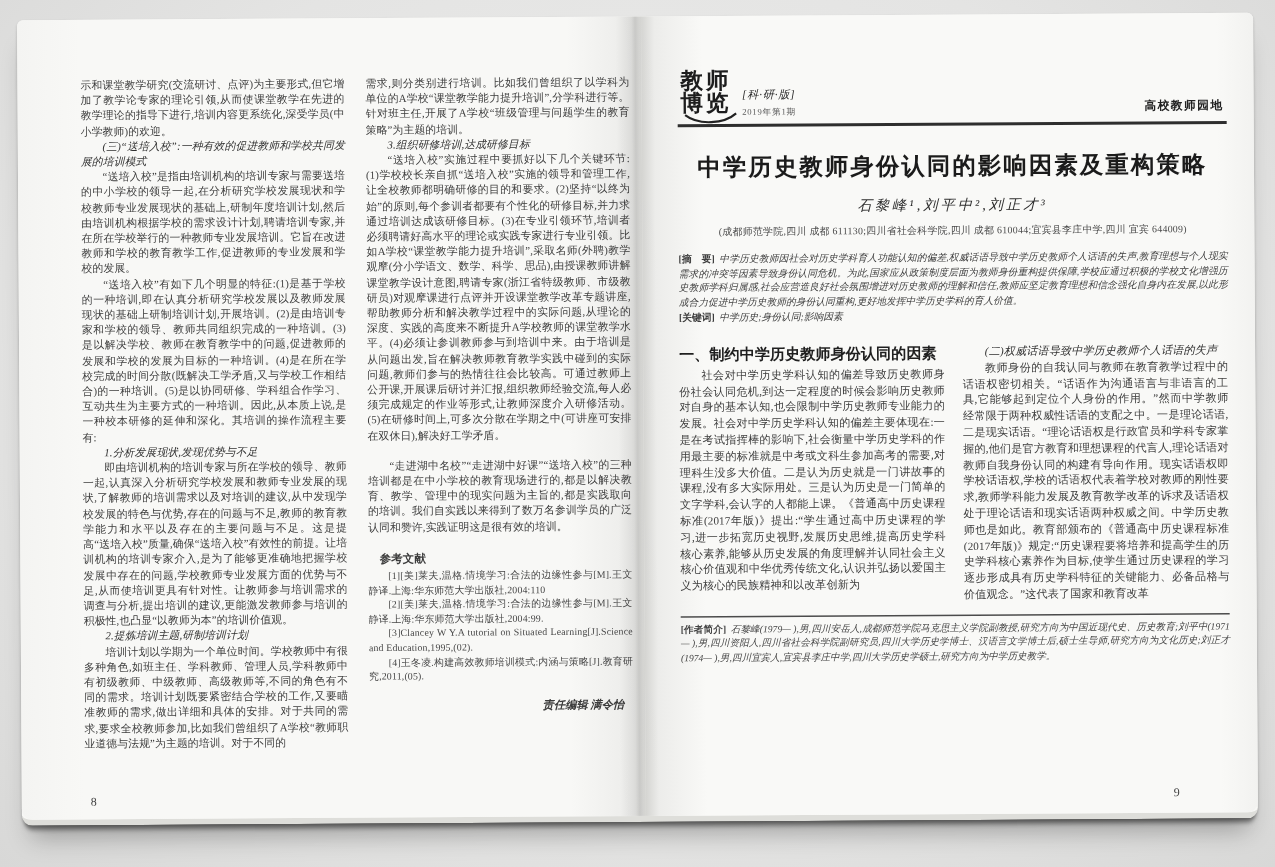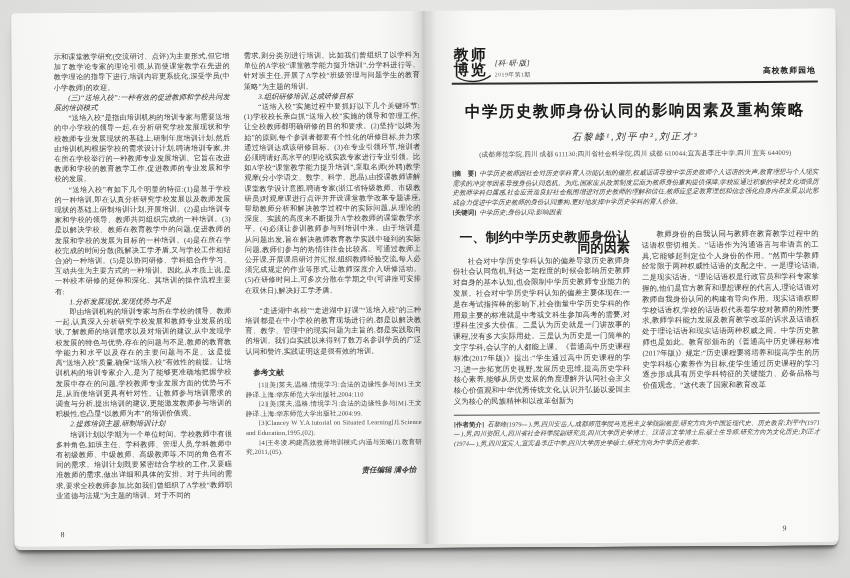--- a/index.html
+++ b/index.html
@@ -67,21 +67,21 @@
   .rp-authors{margin-top:9px;text-align:center;font-style:italic;font-size:9.5px;letter-spacing:2px;color:#2e2e2e;}
   .rp-affil{margin-top:6px;text-align:center;font-size:6.6px;color:#4a4a4a;letter-spacing:0.2px;}
   .rp-abstract{margin-top:9px;font-size:6.5px;line-height:9.6px;text-align:justify;color:#3f3f3f;}
   .rp-abstract .blk-label,.rp-keywords .blk-label,.rp-bio .blk-label{font-weight:bold;font-style:normal;margin-right:3px;}
   .abs-text,.kw-text{font-style:italic;}
   .rp-keywords{margin-top:1px;font-size:6.5px;line-height:9.6px;}
 
   .rp-cols{display:flex;gap:12px;margin-top:13px;}
   .rp-col{flex:1;font-size:7.4px;line-height:10.8px;text-align:justify;letter-spacing:0.1px;}
   .rp-col p{margin:0;text-indent:2em;}
-  .h-bold-center{text-align:right;text-indent:0 !important;font-weight:bold;color:#1f1f1f;font-size:13px;margin:2px 0 !important;}
+  .h-bold-center{text-align:left;text-indent:0 !important;font-weight:bold;color:#1f1f1f;font-size:10px;margin:2px 0 !important;}
 
   .rp-bio{margin-top:7px;border-top:1px solid #4c4c4c;padding-top:4px;font-size:6.4px;line-height:9.4px;text-align:justify;color:#444;}
   .bio-text{font-style:italic;}
 
   .pageno{position:absolute;font-size:8px;color:#3f3f3f;}
   .pageno-left{left:46px;bottom:7px;}
   .pageno-right{right:52px;bottom:9px;}
 </style>
 </head>
 <body>
@@ -148,20 +148,21 @@
       <div class="rp-keywords">
         <span class="blk-label">[关键词]</span><span class="kw-text">中学历史;身份认同;影响因素</span>
       </div>
 
       <div class="rp-cols">
         <div class="rp-col">
           <p class="h-bold-center">一、制约中学历史教师身份认同的因素</p>
           <p>社会对中学历史学科认知的偏差导致历史教师身份社会认同危机,到达一定程度的时候会影响历史教师对自身的基本认知,也会限制中学历史教师专业能力的发展。社会对中学历史学科认知的偏差主要体现在:一是在考试指挥棒的影响下,社会衡量中学历史学科的作用最主要的标准就是中考或文科生参加高考的需要,对理科生没多大价值。二是认为历史就是一门讲故事的课程,没有多大实际用处。三是认为历史是一门简单的文字学科,会认字的人都能上课。《普通高中历史课程标准(2017年版)》提出:“学生通过高中历史课程的学习,进一步拓宽历史视野,发展历史思维,提高历史学科核心素养,能够从历史发展的角度理解并认同社会主义核心价值观和中华优秀传统文化,认识并弘扬以爱国主义为核心的民族精神和以改革创新为</p>
         </div>
         <div class="rp-col">
+          <p class="h-italic">(二)权威话语导致中学历史教师个人话语的失声</p>
           <p>教师身份的自我认同与教师在教育教学过程中的话语权密切相关。“话语作为沟通语言与非语言的工具,它能够起到定位个人身份的作用。”然而中学教师经常限于两种权威性话语的支配之中。一是理论话语,二是现实话语。“理论话语权是行政官员和学科专家掌握的,他们是官方教育和理想课程的代言人,理论话语对教师自我身份认同的构建有导向作用。现实话语权即学校话语权,学校的话语权代表着学校对教师的刚性要求,教师学科能力发展及教育教学改革的诉求及话语权处于理论话语和现实话语两种权威之间。中学历史教师也是如此。教育部颁布的《普通高中历史课程标准(2017年版)》规定:“历史课程要将培养和提高学生的历史学科核心素养作为目标,使学生通过历史课程的学习逐步形成具有历史学科特征的关键能力、必备品格与价值观念。”这代表了国家和教育改革</p>
         </div>
       </div>
 
       <div class="rp-bio">
         <span class="blk-label">[作者简介]</span><span class="bio-text">石黎峰(1979— ),男,四川安岳人,成都师范学院马克思主义学院副教授,研究方向为中国近现代史、历史教育;刘平中(1971— ),男,四川资阳人,四川省社会科学院副研究员,四川大学历史学博士、汉语言文学博士后,硕士生导师,研究方向为文化历史;刘正才(1974— ),男,四川宜宾人,宜宾县李庄中学,四川大学历史学硕士,研究方向为中学历史教学。</span>
       </div>
 
       <div class="pageno pageno-right">9</div>
     </div>

